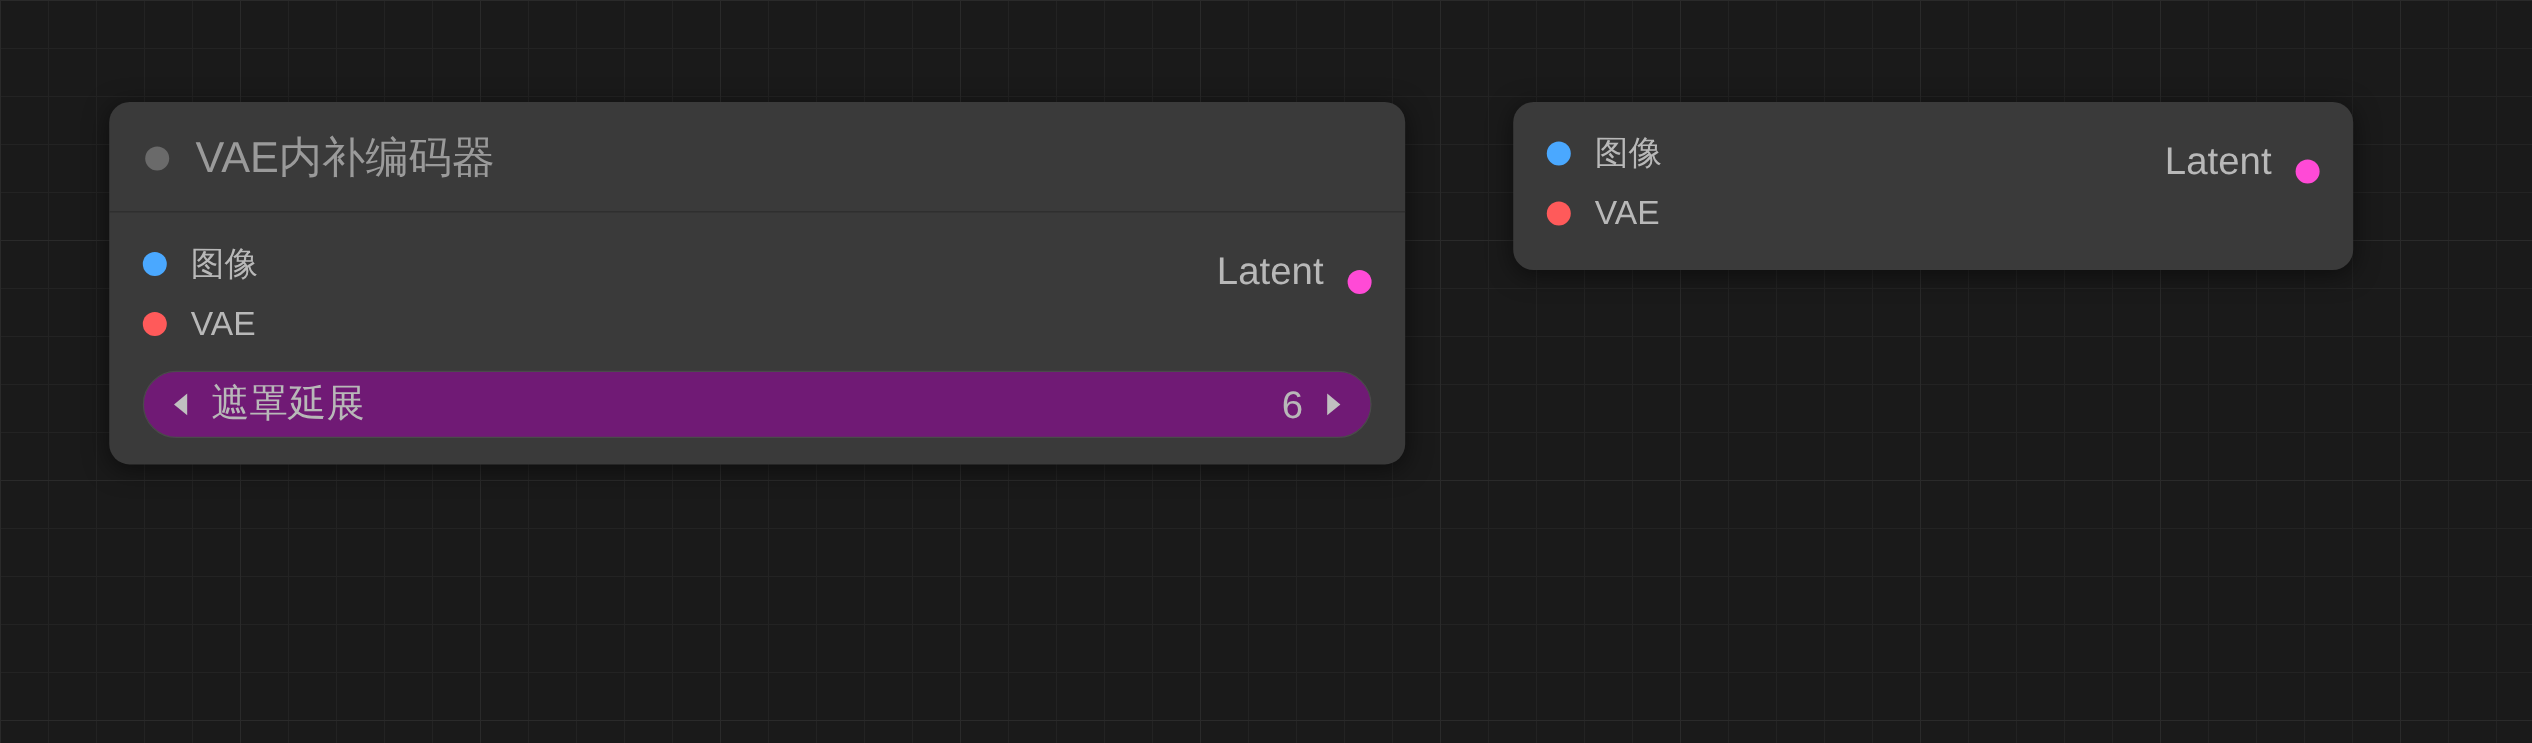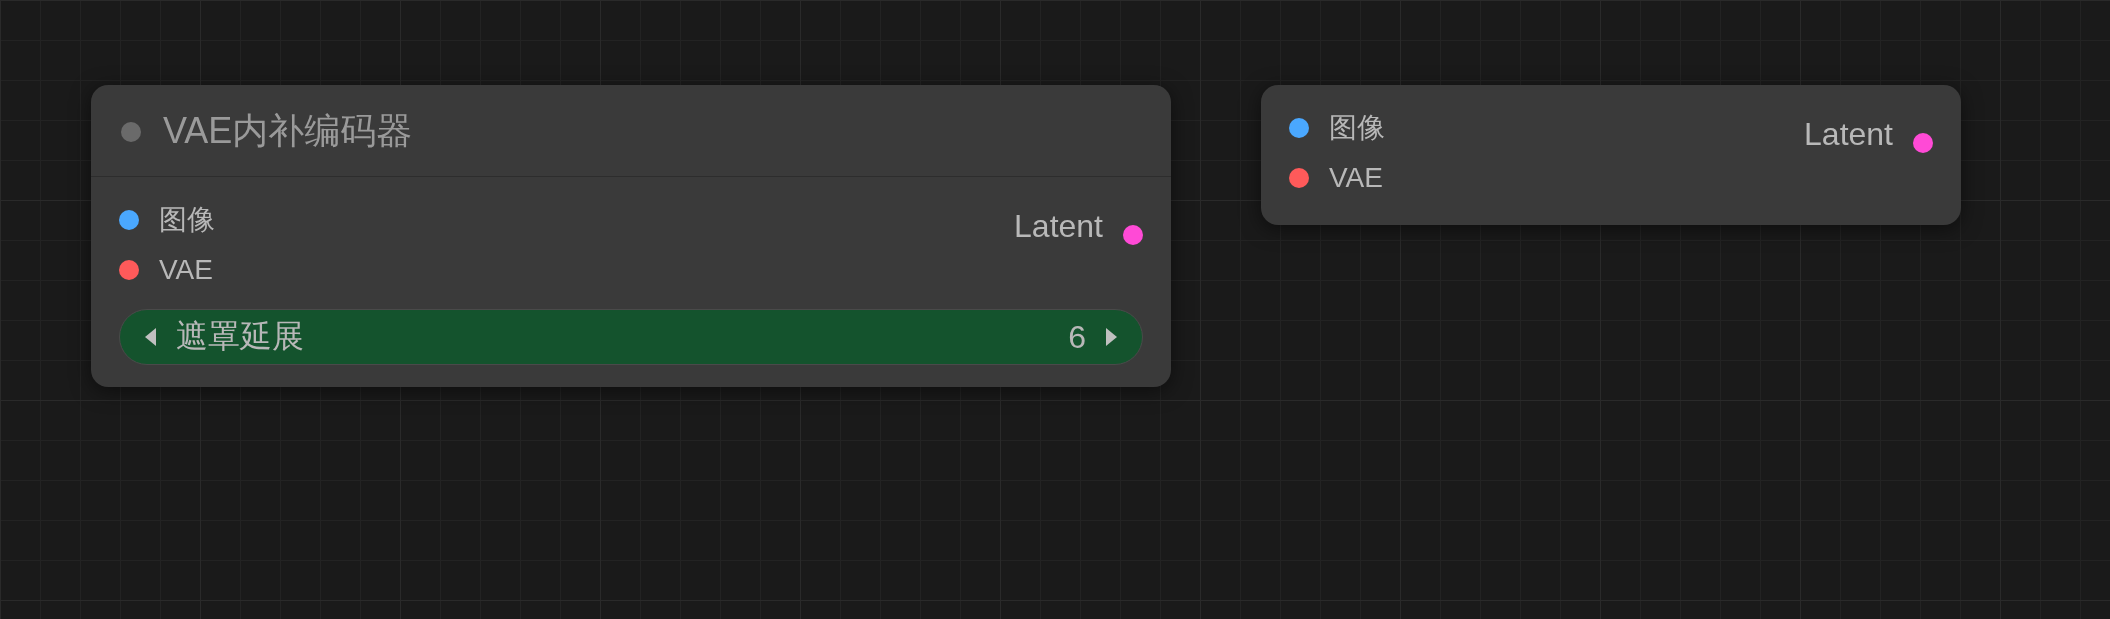--- a/index.html
+++ b/index.html
@@ -85,21 +85,21 @@
     display: flex;
     align-items: flex-end;
     height: 50px;
   }
   .output-label {
     color: #b8b8b8;
     font-size: 32px;
   }
   .widget {
     margin: 14px 28px 0 28px;
-    background-color: #14532d;
+    background-color: #701a75;
     border: 1px solid #4a4a4a;
     border-radius: 28px;
     height: 56px;
     display: flex;
     align-items: center;
     padding: 0 22px;
     gap: 16px;
   }
   .widget-arrow {
     color: #c0c0c0;

